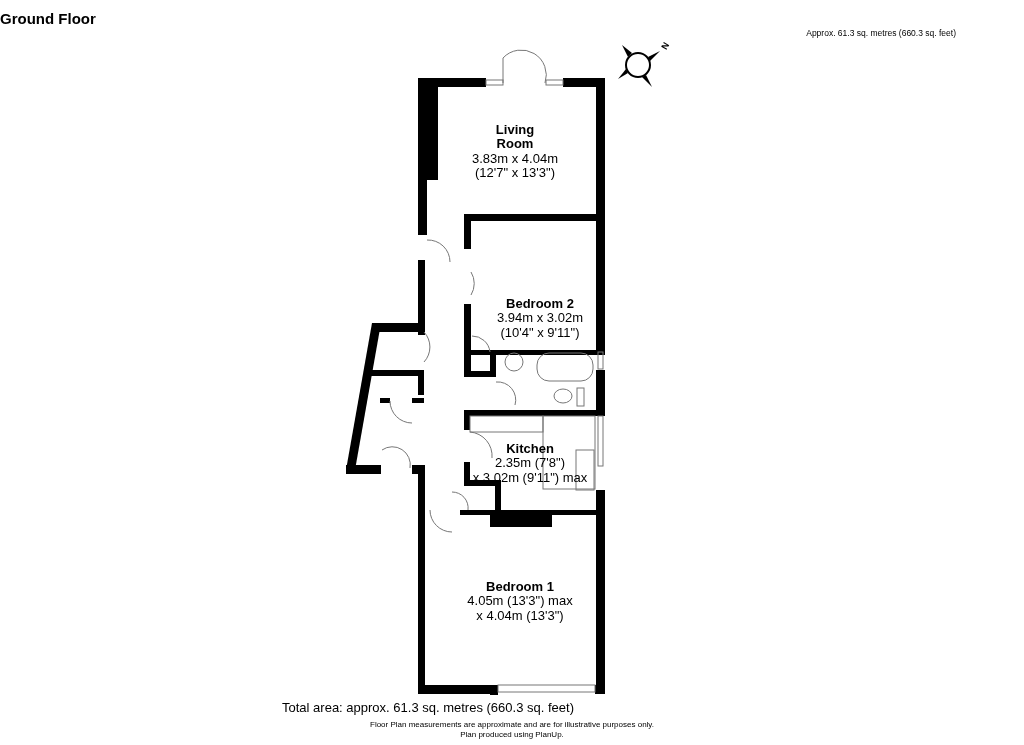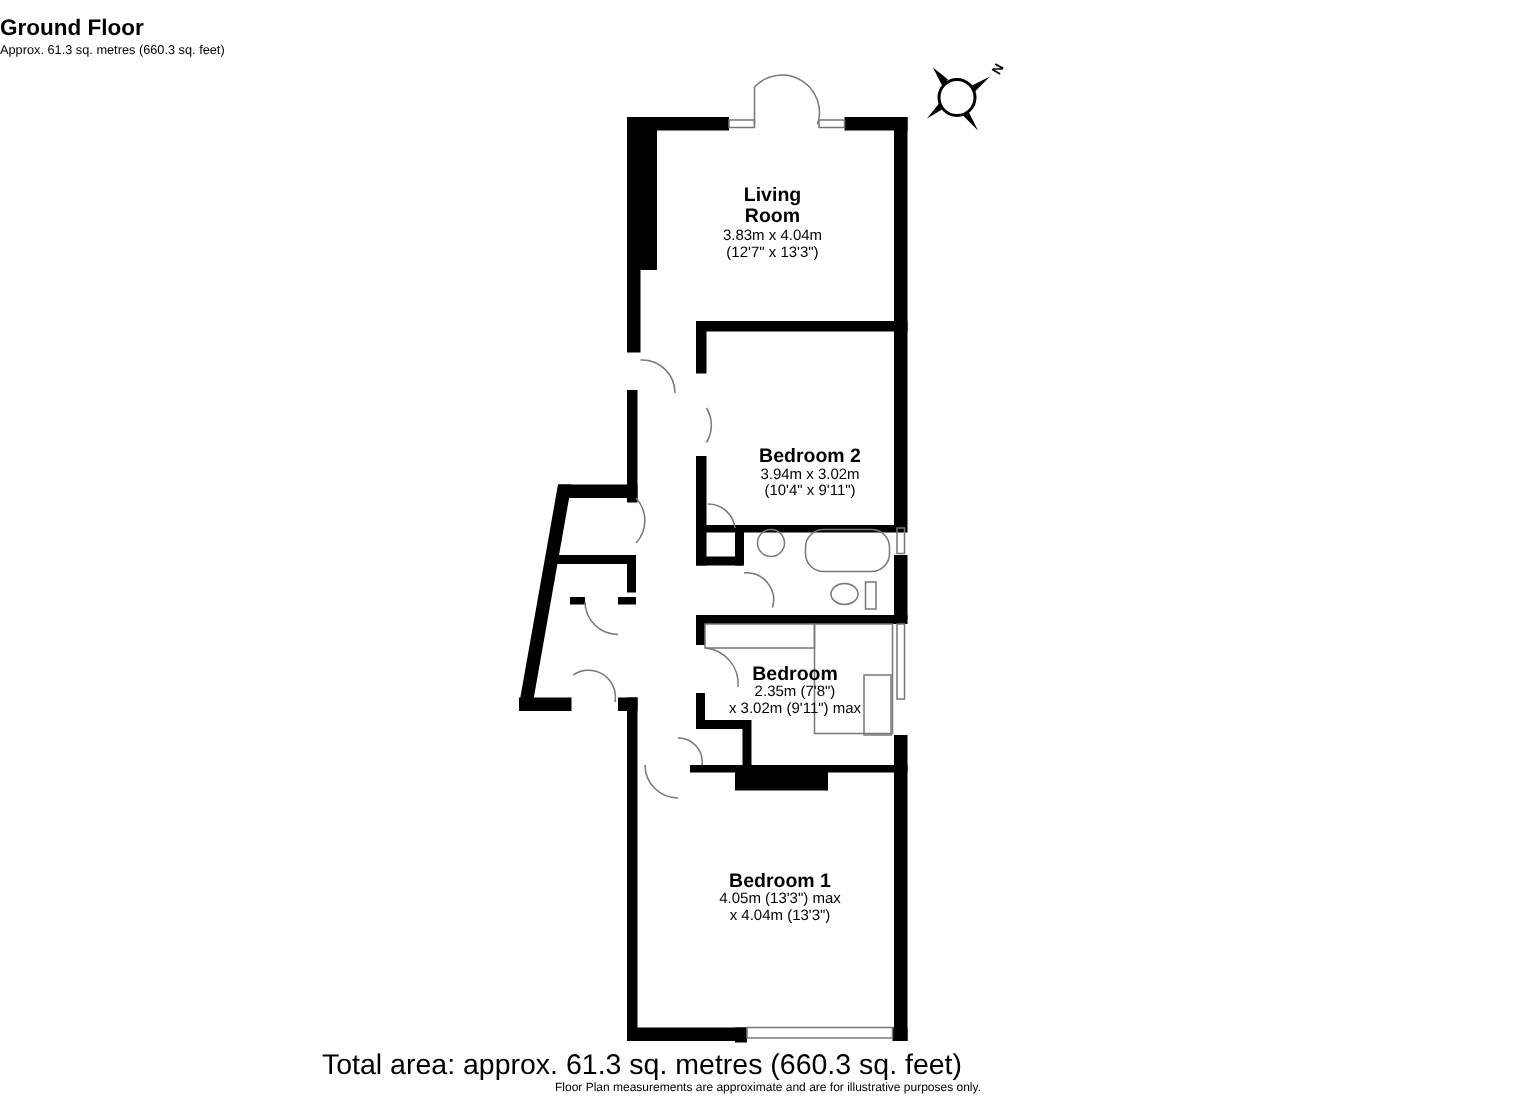--- a/index.html
+++ b/index.html
@@ -1,26 +1,26 @@
 <!DOCTYPE html>
 <html><head>
 <meta charset="utf-8">
 <style>
   html, body { margin:0; padding:0; background:#ffffff; }
   body { width:1024px; height:745px; position:relative; overflow:hidden;
          font-family:"Liberation Sans", sans-serif; color:#000; }
   .title { position:absolute; left:0; width:956px; top:10px; 
            font-size:15px; font-weight:bold; }
-  .subtitle { position:absolute; left:0; width:956px; top:28px; text-align:left;
+  .subtitle { position:absolute; left:0; width:956px; top:28px; text-align:right;
               font-size:8.5px; }
   svg.plan { position:absolute; left:0; top:0; }
   .room-label { position:absolute; text-align:center; line-height:1.1; }
   .room-name { font-weight:bold; font-size:13px; display:block; }
-  .room-dim { font-size:10px; display:block; }
-  .footer-total { position:absolute; left:0; width:856px; top:700px; text-align:center; font-size:19px; }
+  .room-dim { font-size:13px; display:block; }
+  .footer-total { position:absolute; left:0; width:856px; top:700px; text-align:center; font-size:13px; }
   .footer-note { position:absolute; left:0; width:1024px; top:720px; text-align:center; font-size:8px; line-height:1.2; }
 </style>
 </head>
 <body>
 
 <div class="title">Ground Floor</div>
 <div class="subtitle">Approx. 61.3 sq. metres (660.3 sq. feet)</div>
 
 <svg class="plan" width="1024" height="745" viewBox="0 0 1024 745">
   <g fill="#000">
@@ -124,27 +124,28 @@
   <span class="room-dim">(12'7" x 13'3")</span>
 </div>
 
 <div class="room-label" style="left:480px;top:269px;width:120px;margin-top:28px;">
   <span class="room-name">Bedroom 2</span>
   <span class="room-dim">3.94m x 3.02m</span>
   <span class="room-dim">(10'4" x 9'11")</span>
 </div>
 
 <div class="room-label" style="left:465px;top:442px;width:130px;">
-  <span class="room-name">Bedroom</span>
+  <span class="room-name">Kitchen</span>
   <span class="room-dim">2.35m (7'8")</span>
   <span class="room-dim">x 3.02m (9'11") max</span>
 </div>
 
 <div class="room-label" style="left:455px;top:580px;width:130px;">
   <span class="room-name">Bedroom 1</span>
   <span class="room-dim">4.05m (13'3") max</span>
   <span class="room-dim">x 4.04m (13'3")</span>
 </div>
 
 <div class="footer-total">Total area: approx. 61.3 sq. metres (660.3 sq. feet)</div>
 <div class="footer-note">
   <div>Floor Plan measurements are approximate and are for illustrative purposes only.</div>
+  <div>Plan produced using PlanUp.</div>
 </div>
 
 </body></html>

